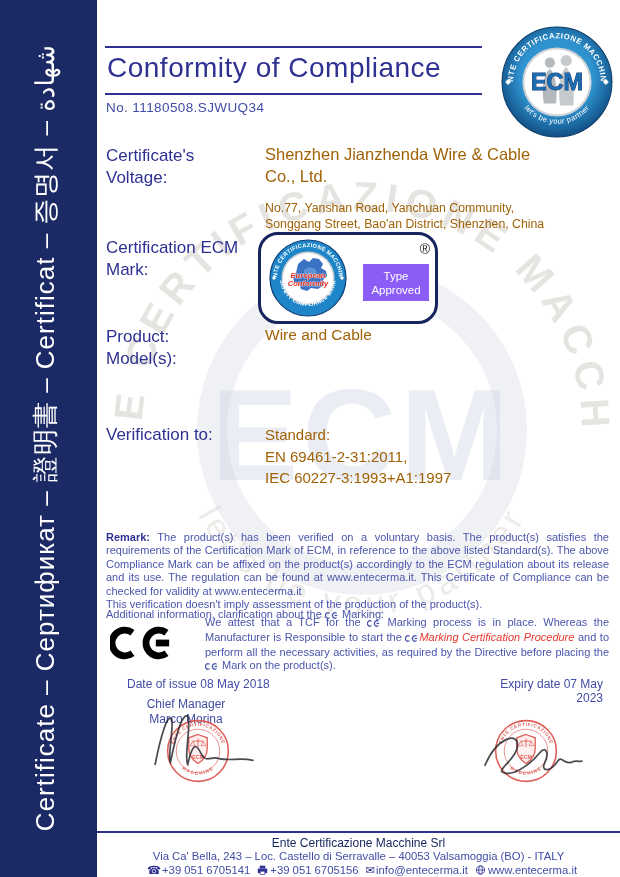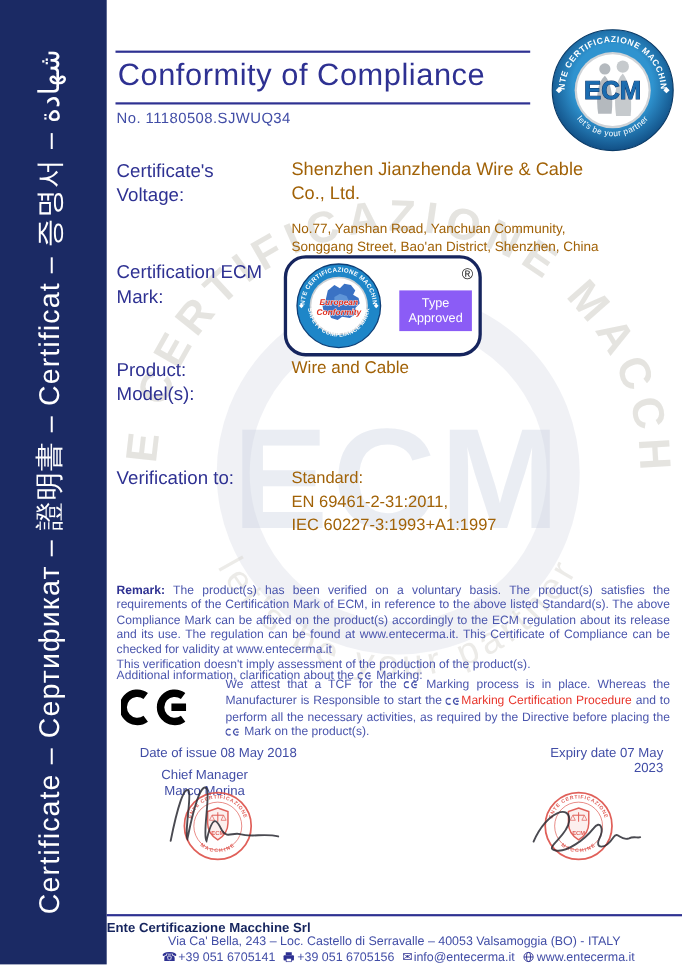--- a/index.html
+++ b/index.html
@@ -41,37 +41,37 @@
   .verif-label{position:absolute;left:9px;top:424px;}
   .standard-value{position:absolute;left:168px;top:424px;font-size:15px;line-height:21.5px;}
   .directive-value{position:absolute;left:168px;top:488px;font-size:15px;line-height:21px;}
   .remark{position:absolute;left:9px;top:531px;width:503px;font-size:11px;line-height:13.4px;
           color:#4a55ad;text-align:justify;white-space:pre-line;}
   .remark b{color:#2e3192;}
   .add-intro{position:absolute;left:9px;top:608px;font-size:11px;color:#4a55ad;}
   .ce-big{position:absolute;left:13px;top:620px;width:68px;height:46px;color:#000;}
   .add-par{position:absolute;left:108px;top:616px;width:404px;font-size:11px;line-height:13.8px;
            color:#4a55ad;text-align:justify;}
-  .red-it{color:#e8352b;}
+  .red-it{color:#e8352b;font-style:italic;}
   .cei{display:inline-block;vertical-align:-1px;color:inherit;}
   .cei svg{width:14px;height:7px;display:inline-block;}
   .ce-big svg{width:100%;height:100%;}
   .date-left{position:absolute;left:30px;top:677px;font-size:12px;color:#414da6;}
   .date-right{position:absolute;left:374px;top:677px;width:132px;text-align:right;font-size:12px;color:#414da6;}
   .sig-left{position:absolute;left:19px;top:697px;width:140px;text-align:center;
             font-size:12px;line-height:15px;color:#414da6;}
   .sig-right{position:absolute;left:351px;top:697px;width:140px;text-align:center;
              font-size:12px;line-height:15px;color:#414da6;}
   .stamp-l{position:absolute;left:68px;top:718px;width:66px;height:66px;opacity:.9;}
   .stamp-r{position:absolute;left:396px;top:718px;width:66px;height:66px;opacity:.9;}
   .sign-l{position:absolute;left:50px;top:708px;width:112px;height:62px;}
   .sign-r{position:absolute;left:382px;top:726px;width:106px;height:52px;}
   .footer-rule{position:absolute;left:0;top:831px;width:523px;}
-  .footer-company{position:absolute;left:0;top:836px;width:523px;
-                  font-size:12px;font-weight:bold;color:#16255e;}
+  .footer-company{position:absolute;left:0;top:836px;width:523px;text-align:center;
+                  font-size:12px;font-weight:normal;color:#16255e;}
   .footer-address{position:absolute;left:0;top:850px;width:523px;text-align:center;
                   font-size:11.3px;color:#414da6;}
   .footer-contact{position:absolute;left:0;top:864px;width:523px;text-align:center;
                   font-size:11.3px;color:#414da6;}
   .fic{display:inline-block;vertical-align:-1px;margin:0 2px 0 7px;color:#2e3192;}
   .fic svg{width:11px;height:10px;}
   .uni{color:#2e3192;margin:0 1px 0 7px;}
 </style>
 </head>
 <body>

